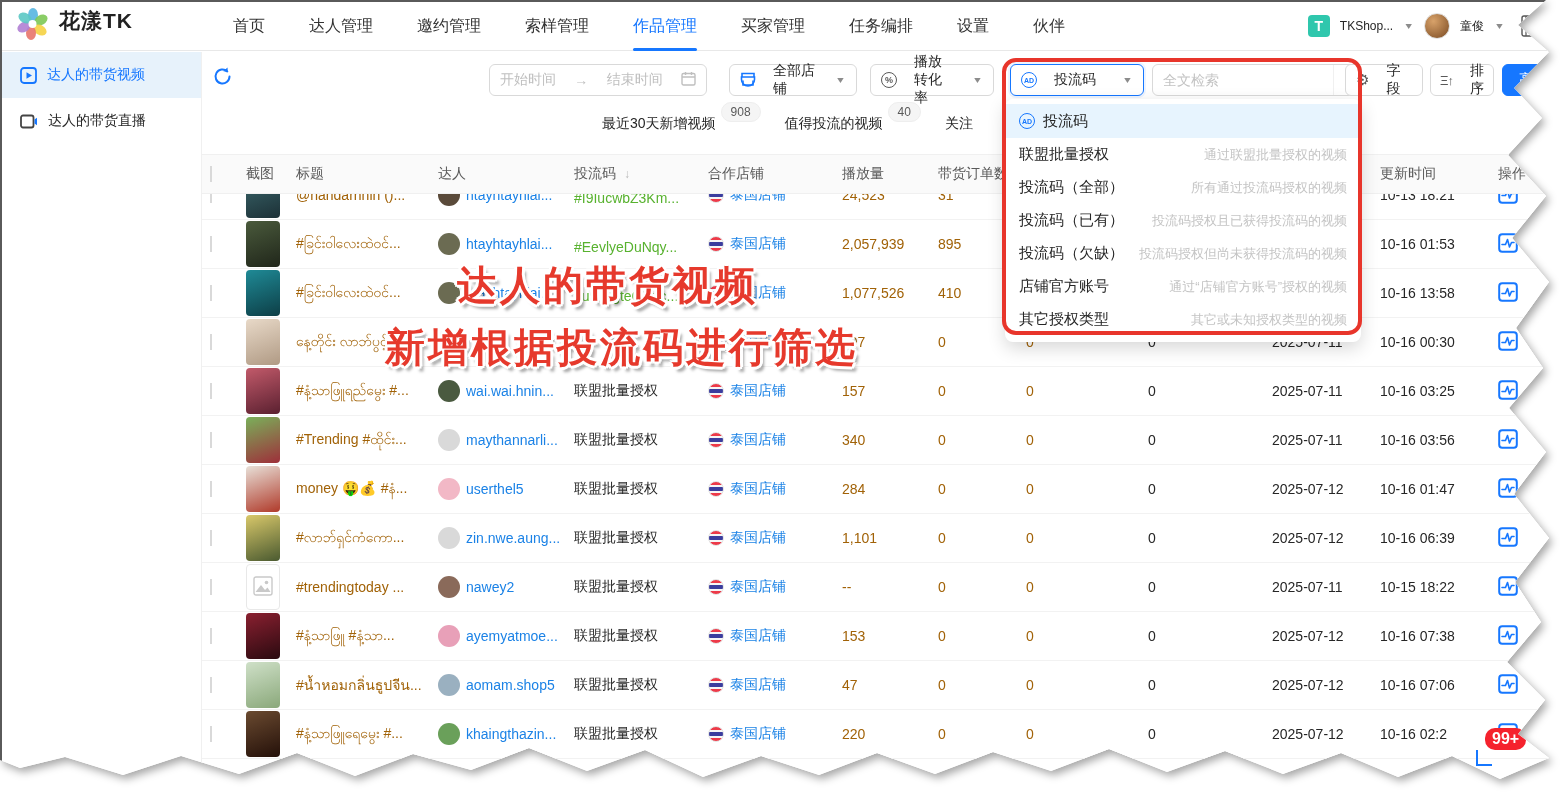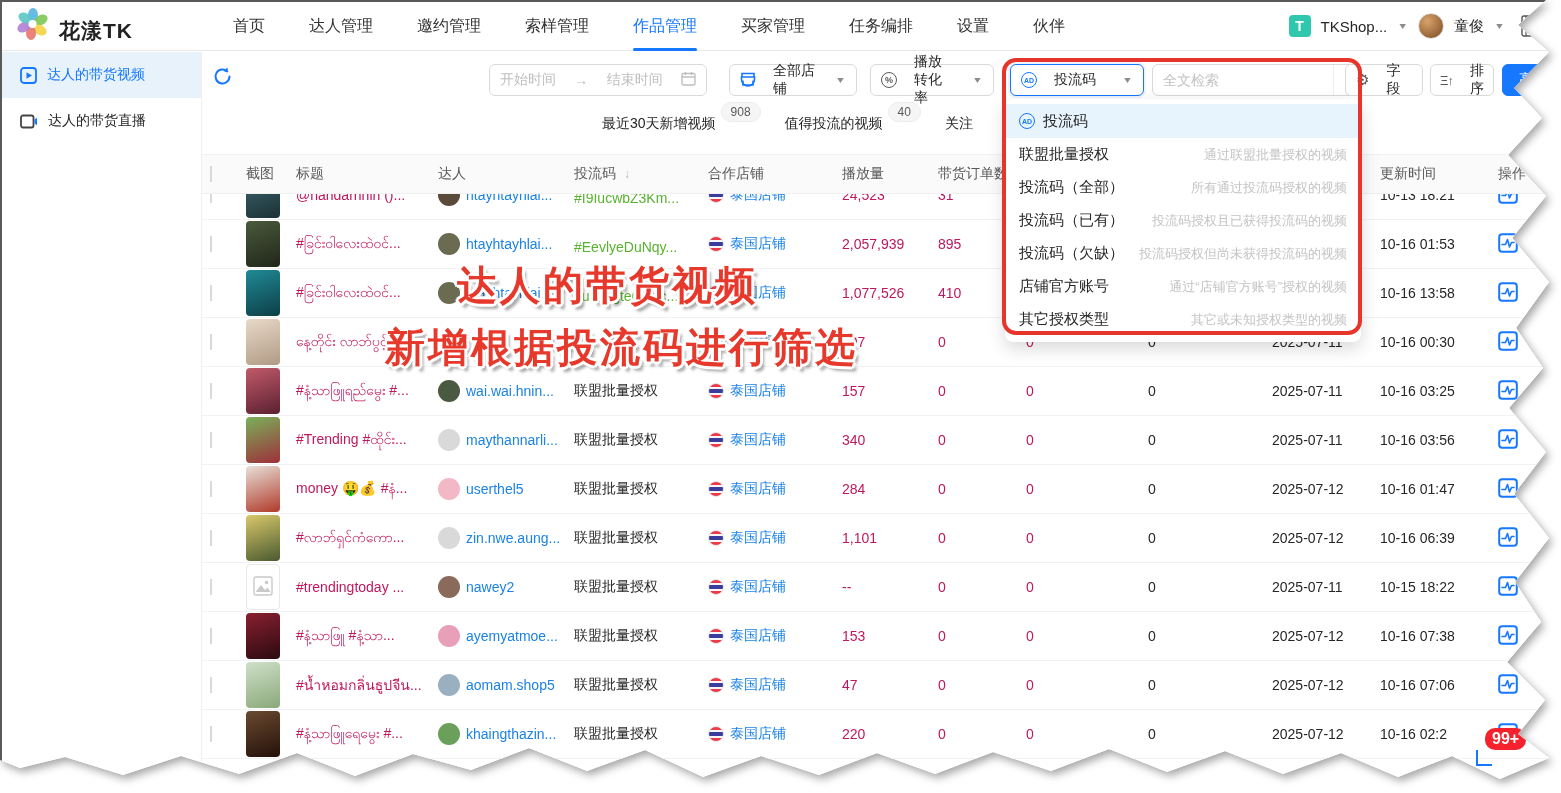--- a/index.html
+++ b/index.html
@@ -4,29 +4,29 @@
 <style>
   * { margin:0; padding:0; box-sizing:border-box; }
   html,body { width:1561px; height:793px; background:#fff; font-family:"Liberation Sans", sans-serif; overflow:hidden; }
   .tear-wrap { width:1561px; height:793px; filter:drop-shadow(3px 4px 4px rgba(0,0,0,.35)); }
   .page { position:relative; width:1561px; height:793px; background:#fff;
     border-top:2px solid #5a5a5a; border-left:2px solid #5a5a5a;
     clip-path: polygon(0px 0px,1546px 0px,1518px 25px,1549px 52px,1514px 88px,1542px 118px,1508px 155px,1546px 196px,1512px 238px,1549px 282px,1516px 328px,1543px 368px,1509px 408px,1546px 452px,1514px 494px,1549px 538px,1515px 582px,1541px 622px,1507px 662px,1545px 700px,1518px 734px,1549px 758px,1500px 779px,1452px 756px,1398px 777px,1341px 753px,1283px 774px,1225px 751px,1167px 772px,1109px 749px,1051px 771px,993px 752px,935px 774px,877px 753px,819px 775px,761px 756px,703px 777px,645px 750px,587px 771px,529px 748px,471px 770px,413px 754px,355px 776px,297px 753px,239px 774px,181px 756px,123px 775px,65px 757px,20px 768px,0px 760px);
   }
   
   .topbar { position:absolute; left:0; top:0; width:100%; height:49px; background:#fff; border-bottom:1px solid #e8e8e8; display:flex; align-items:center; z-index:20; }
-  .brand { display:flex; align-items:flex-end; gap:9px; padding-left:14px; width:205px; }
+  .brand { display:flex; align-items:flex-start; gap:9px; padding-left:14px; width:205px; }
   .brand-name { font-size:21px; font-weight:bold; color:#222; letter-spacing:1px; }
   .nav { display:flex; align-items:center; gap:44px; margin-left:26px; }
   .nav-item { position:relative; font-size:16px; color:#333; height:49px; display:flex; align-items:center; cursor:pointer; white-space:nowrap; }
   .nav-item.active { color:#1677ff; }
   .nav-item.active::after { content:""; position:absolute; left:50%; transform:translateX(-50%); bottom:0; width:100%; height:3px; background:#1677ff; border-radius:2px; }
   .top-right { margin-left:auto; display:flex; align-items:center; gap:10px; padding-right:18px; }
   .ws-badge { width:22px; height:22px; border-radius:4px; background:#2fc7ad; color:#fff; font-size:14px; font-weight:bold; display:flex; align-items:center; justify-content:center; }
-  .ws-name,.user-name { font-size:15px; color:#262626; }
+  .ws-name,.user-name { font-size:12px; color:#262626; }
   .chev { font-size:11px; color:#8c8c8c; transform:scaleY(.8); }
   .avatar-img { width:26px; height:26px; border-radius:50%; background:radial-gradient(circle at 35% 30%, #d8a26a, #7a4a22); border:1px solid #e0e0e0; }
   
   .sidebar { position:absolute; left:0; top:50px; bottom:0; width:200px; background:#fff; border-right:1px solid #f0f0f0; z-index:5; }
   .side-item { height:46px; display:flex; align-items:center; gap:10px; padding-left:18px; font-size:14px; color:#262626; cursor:pointer; }
   .side-item.active { background:#e7f2fb; color:#1677ff; }
   .side-icon { display:inline-flex; }
   
   .main { position:absolute; left:200px; top:50px; right:0; bottom:0; background:#fff; }
   .tool { position:absolute; top:12px; height:32px; display:flex; align-items:center; background:#fff; }
@@ -61,21 +61,21 @@
   .thead { position:absolute; left:0; right:0; top:102px; height:40px; background:#fafafa; border-top:1px solid #f0f0f0; border-bottom:1px solid #f0f0f0; font-size:14px; color:#595959; z-index:1; }
   .tbody { position:absolute; left:0; right:0; top:142px; height:620px; overflow:hidden; }
   .trow { height:49px; border-bottom:1px solid #f2f2f2; background:#fff; font-size:14px; }
   .trow.row-clipped { margin-top:-23px; }
   .cell { overflow:hidden; white-space:nowrap; text-overflow:clip; padding-right:6px; }
   .chk { width:16px; height:16px; border:1px solid #d9d9d9; border-radius:3px; background:#fff; cursor:pointer; }
   .thumb { width:34px; height:46px; border-radius:4px; background:#ccc; }
   .trow.ph .thumb { background:#fff !important; border:1px solid #e8e8e8; display:flex; align-items:center; justify-content:center; }
   .thumb .ph-ic { display:none; }
   .trow.ph .thumb .ph-ic { display:block; }
-  .blue { color:#be185d; }
+  .blue { color:#a16207; }
   .dark { color:#262626; }
   .creator { display:flex; align-items:center; gap:6px; overflow:hidden; }
   .cr-avatar { width:22px; height:22px; border-radius:50%; flex:none; background:#d0d0d0; }
   .cr-name { color:#1b82e6; overflow:hidden; white-space:nowrap; }
   .adcode-txt { color:#262626; }
   .trow.code-green .adcode-txt { color:#58b22f;margin-top:6px; }
   .shop { display:flex; align-items:center; gap:6px; color:#1b82e6; }
   .flag-th { width:16px; height:16px; border-radius:50%; flex:none; border:1px solid #e3e3e3;
     background:linear-gradient(180deg,#ed3a49 0 18%,#f6f6f6 18% 34%,#3b3d9e 34% 66%,#f6f6f6 66% 82%,#ed3a49 82% 100%); }
   .sort-arrow { color:#b9b9b9; font-size:12px; margin-left:8px; }

